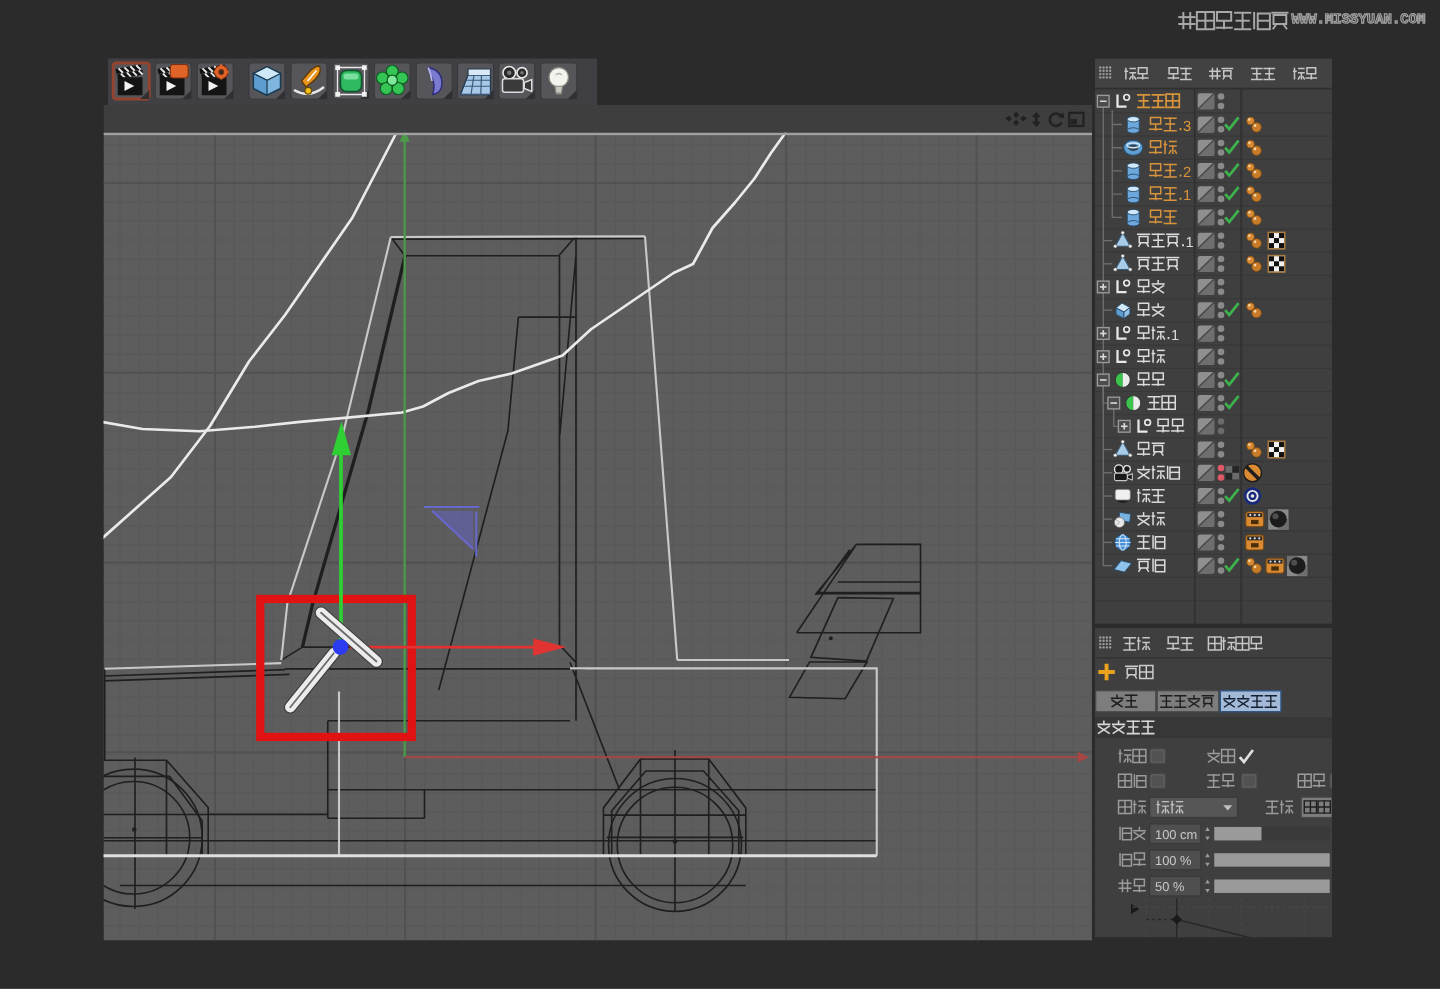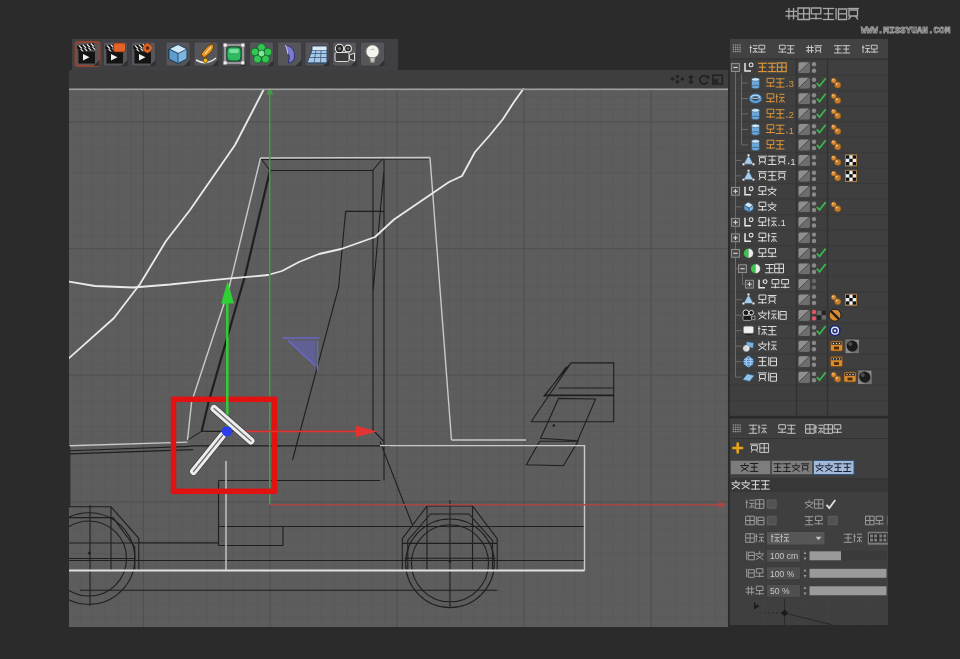--- a/index.html
+++ b/index.html
@@ -139,21 +139,21 @@
       <path d="M48.4,4.0 V15.5"></path>
       <path d="M56.1,4.0 V15.5"></path>
       <path d="M58.5,5.0 H66.6 V15.5 H58.5 Z"></path>
       <path d="M58.5,9.8 H66.6"></path>
       <path d="M67.5,4.5 H79.0"></path>
       <path d="M69.0,6.0 H77.5 V12.0 H69.0 Z"></path>
       <path d="M68.5,15.5 L71.0,12.0"></path>
       <path d="M78.0,15.5 L75.5,12.0"></path>
     </g>
   </svg>
-<div class="abs" style="left:861px;top:7px;width:95px;font:bold 9.3px 'Liberation Mono',monospace;color:#2b2b2b;-webkit-text-stroke:0.85px #9f9f9f;letter-spacing:0px;margin-top:18px;">WWW.MISSYUAN.COM</div>
+<div class="abs" style="left:861px;top:7px;width:95px;font:bold 9.3px 'Liberation Mono',monospace;color:#2b2b2b;-webkit-text-stroke:0.85px #9f9f9f;letter-spacing:0px;">WWW.MISSYUAN.COM</div>
 <svg class="abs" style="left:69px;top:70px" width="659" height="557" viewBox="69 70 659 557">
     <rect x="69" y="88.5" width="659" height="538.5" fill="#5d5d5d"></rect>
     <path d="M67.3,88.5 V627 M80.0,88.5 V627 M92.7,88.5 V627 M105.4,88.5 V627 M118.1,88.5 V627 M130.8,88.5 V627 M143.5,88.5 V627 M156.2,88.5 V627 M168.9,88.5 V627 M181.6,88.5 V627 M194.3,88.5 V627 M207.0,88.5 V627 M219.7,88.5 V627 M232.4,88.5 V627 M245.1,88.5 V627 M257.8,88.5 V627 M270.5,88.5 V627 M283.2,88.5 V627 M295.9,88.5 V627 M308.6,88.5 V627 M321.3,88.5 V627 M334.0,88.5 V627 M346.7,88.5 V627 M359.4,88.5 V627 M372.1,88.5 V627 M384.8,88.5 V627 M397.5,88.5 V627 M410.2,88.5 V627 M422.9,88.5 V627 M435.6,88.5 V627 M448.3,88.5 V627 M461.0,88.5 V627 M473.7,88.5 V627 M486.4,88.5 V627 M499.1,88.5 V627 M511.8,88.5 V627 M524.5,88.5 V627 M537.2,88.5 V627 M549.9,88.5 V627 M562.6,88.5 V627 M575.3,88.5 V627 M588.0,88.5 V627 M600.7,88.5 V627 M613.4,88.5 V627 M626.1,88.5 V627 M638.8,88.5 V627 M651.5,88.5 V627 M664.2,88.5 V627 M676.9,88.5 V627 M689.6,88.5 V627 M702.3,88.5 V627 M715.0,88.5 V627 M727.7,88.5 V627 M69,96.6 H728 M69,109.3 H728 M69,122.0 H728 M69,134.7 H728 M69,147.4 H728 M69,160.1 H728 M69,172.8 H728 M69,185.5 H728 M69,198.2 H728 M69,210.9 H728 M69,223.6 H728 M69,236.3 H728 M69,249.0 H728 M69,261.7 H728 M69,274.4 H728 M69,287.1 H728 M69,299.8 H728 M69,312.5 H728 M69,325.2 H728 M69,337.9 H728 M69,350.6 H728 M69,363.3 H728 M69,376.0 H728 M69,388.7 H728 M69,401.4 H728 M69,414.1 H728 M69,426.8 H728 M69,439.5 H728 M69,452.2 H728 M69,464.9 H728 M69,477.6 H728 M69,490.3 H728 M69,503.0 H728 M69,515.7 H728 M69,528.4 H728 M69,541.1 H728 M69,553.8 H728 M69,566.5 H728 M69,579.2 H728 M69,591.9 H728 M69,604.6 H728 M69,617.3 H728" stroke="#595959" stroke-width="0.8" fill="none"></path>
     <path d="M143.5,88.5 V627 M270,88.5 V627 M397,88.5 V627 M524,88.5 V627 M651,88.5 V627 M69,122 H728 M69,248.5 H728 M69,375 H728 M69,501.5 H728" stroke="#515151" stroke-width="1.2" fill="none"></path>
     <path d="M262,159.5 L429,159 M270,170.5 L372.5,170.5 M373,170.5 L373,430 M384,170 L373.2,290 M201.6,431.4 L373,431.4 M373,430 L384,441.6 M384,158 L384,480.5 M260.5,158 L270,170.5 M372.5,170.5 L383,158.5 M345.6,211.4 L383.5,211.4 M345.6,211.4 L338.6,287.2 L292.5,460 M201.6,431.4 L187.5,440.1 M190,445.9 L390,445.9 M69.8,450.7 L190,446.4 M69.8,453.9 L193,449.6 M68.7,506.8 L111,506.8 L138.8,538.3 L138.8,570.5 M111,506.8 L111,570.5 M68.7,517.6 L113,517.6 L134.8,547.2 L134.8,570.5 M68.7,543 L138.8,543 M69.8,446 L69.8,506.8 M68.7,560.5 L584,560.5 M80,590.3 L497.2,590.3 M218.5,480.5 L380,480.5 M218.5,480.5 L218.5,545.5 M218.5,526.5 L584,526.5 M283,526.5 L283,545.5 M218.5,545.5 L283,545.5 M138.8,542.9 L218.5,542.9 M380,441.5 L413,526.5 M90,505 L90,606 M68.7,558.5 L134.8,558.5 M450,500 L450,608 M404.5,558.2 L495.5,558.2 M402.3,570.5 L402.3,538.6 L427,506 L472.5,506 L497.2,538.6 L497.2,570.5 M407.8,570.5 L407.8,540.5 L430.5,514 L469,514 L492.5,540.5 L492.5,570.5 M427,506 L427,570.5 M472.5,506 L472.5,570.5 M402.3,543.4 L497.2,543.4 M571,362.9 L613.7,362.9 L613.7,421.8 L531.1,421.8 M571,362.9 L531.1,421.8 M571,362.9 L543.5,396.5 M566.5,366.5 L544.5,396.5 M558.6,388 L613.7,388 M558.6,398.4 L595.6,399 L577.6,440.7 L540.6,438.2 Z M539.7,441.3 L578,441.3 L563.4,465.8 L526.4,464.8 Z" stroke="#1f1f1f" stroke-width="1.1" fill="none"></path>
     <path d="M544.4,395.4 L613.7,395.4" stroke="#1f1f1f" stroke-width="1.8" fill="none"></path>
     <path d="M270,170.5 L245.8,273 L208.4,402.7 L201.6,431.4" stroke="#1f1f1f" stroke-width="2.2" fill="none"></path>
     <g stroke="#1f1f1f" stroke-width="1.1" fill="none">
       <circle cx="89" cy="558.5" r="45.8"></circle>
       <circle cx="89" cy="558.5" r="37.5"></circle>

